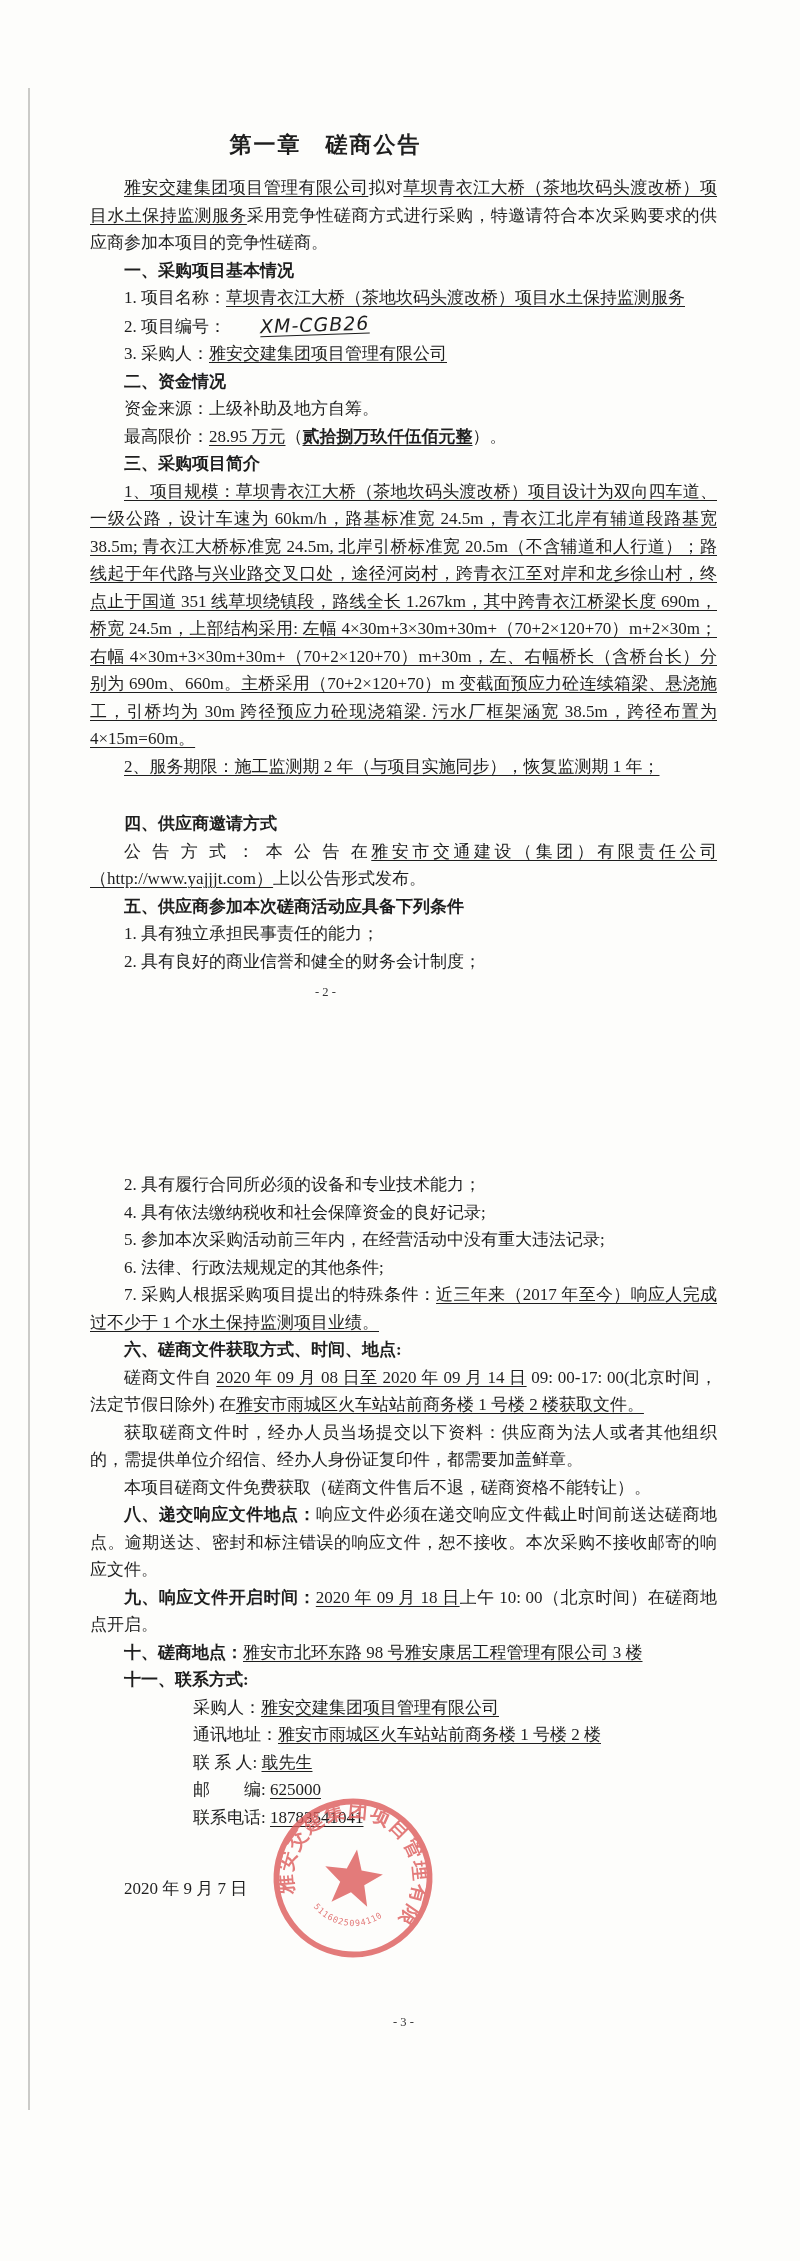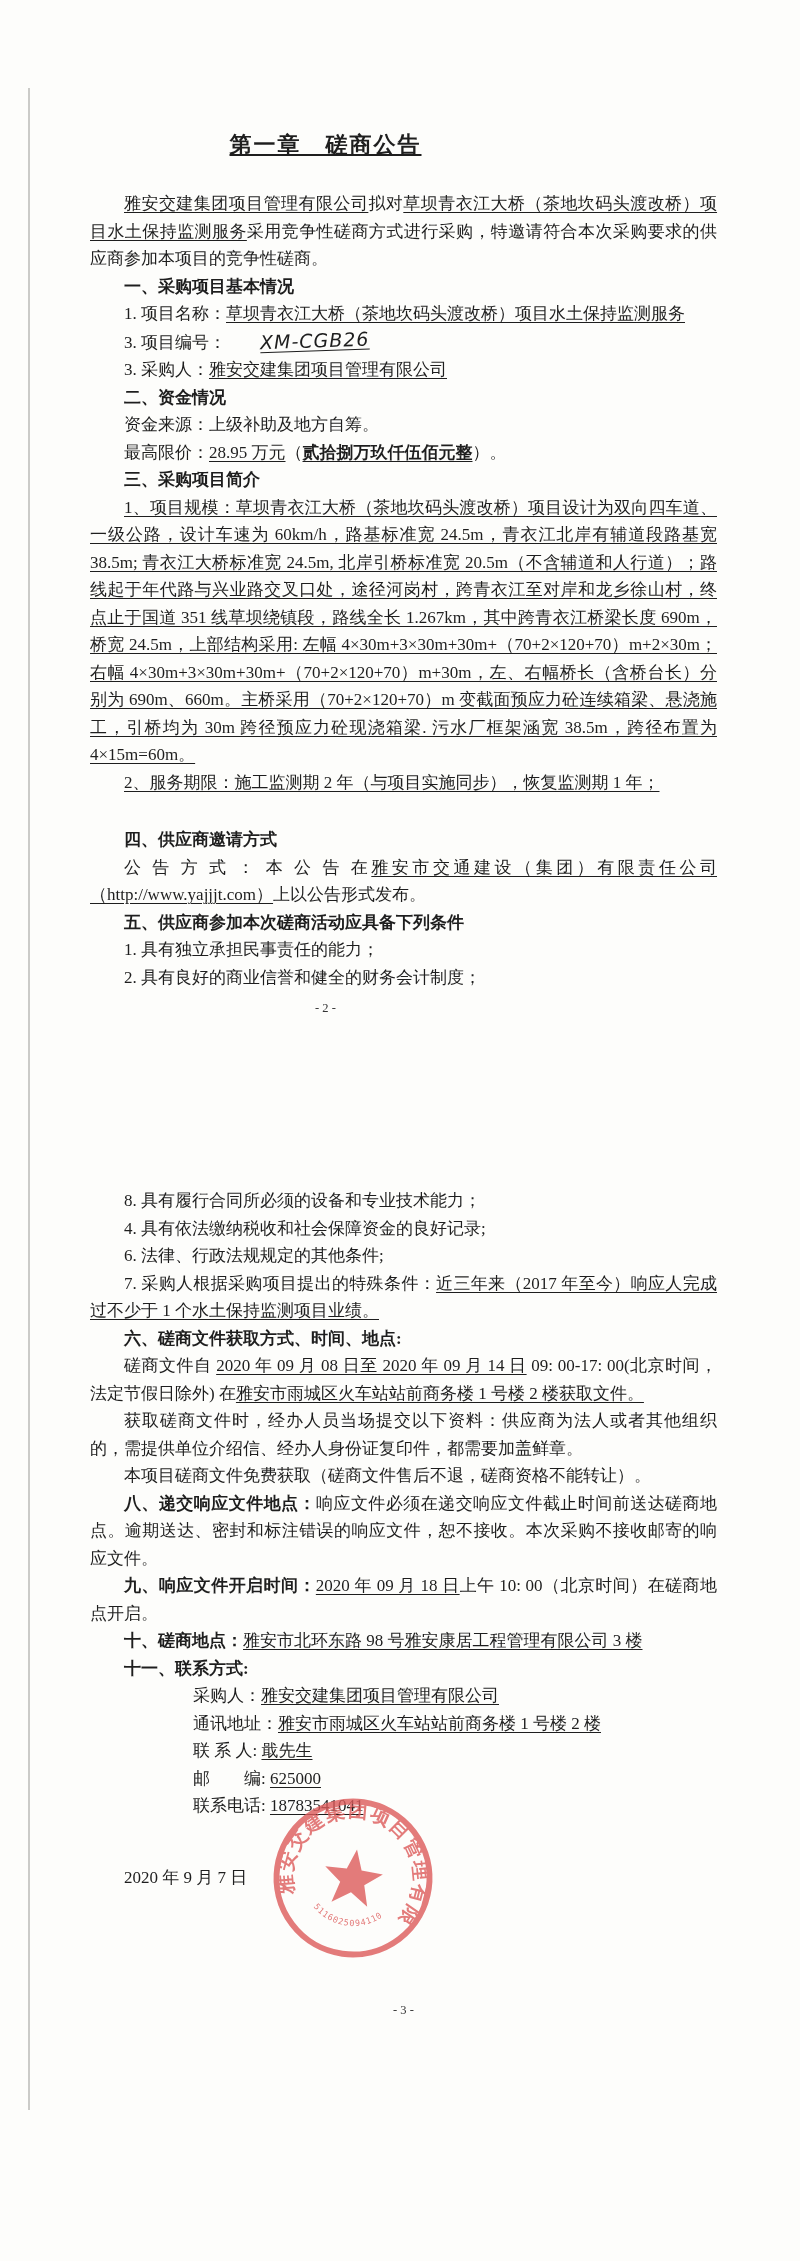--- a/index.html
+++ b/index.html
@@ -14,21 +14,21 @@
   }
   .doc{
     position:absolute;left:90px;top:128px;width:627px;
     font-size:17px;line-height:27.5px;
   }
   .blk{position:relative;}
   .p{text-align:justify;text-indent:2em;}
   .h{font-weight:bold;text-indent:2em;text-align:justify;}
   .title{
     font-size:22px;font-weight:bold;text-align:center;line-height:34px;
-    margin-bottom:28px;letter-spacing:2px;transform:translateX(-78px);text-decoration:underline;
+    margin-bottom:12px;letter-spacing:2px;transform:translateX(-78px);
   }
   .contact{padding-left:103px;text-indent:0;text-align:left;}
   .date{text-align:left;padding-right:80px;}
   .footer{text-align:center;font-size:12.5px;line-height:18px;color:#333;}
   .f2{transform:translateX(-78px);}
   .u{text-decoration:underline;text-underline-offset:3px;text-decoration-thickness:1px;}
   .b{font-weight:bold;}
   .hw{
     font-family:"DejaVu Sans",sans-serif;font-style:italic;font-size:19px;
     letter-spacing:1px;display:inline-block;transform:rotate(-2deg);
@@ -38,36 +38,37 @@
 </head>
 <body>
 
 <div class="page-wrap">
   <div class="edge-line"></div>
   <div class="doc" id="doc-body">
       <div class="blk title"><span>第一章　磋商公告</span></div>
       <div class="blk p"><span class="u">雅安交建集团项目管理有限公司</span><span>拟对</span><span class="u">草坝青衣江大桥（茶地坎码头渡改桥）项目水土保持监测服务</span><span>采用竞争性磋商方式进行采购，特邀请符合本次采购要求的供应商参加本项目的竞争性磋商。</span></div>
       <div class="blk h"><span>一、采购项目基本情况</span></div>
       <div class="blk p"><span>1. 项目名称：</span><span class="u">草坝青衣江大桥（茶地坎码头渡改桥）项目水土保持监测服务</span></div>
-      <div class="blk p"><span>3. 项目编号：</span><span class="u hw">XM-CGB26</span></div>
+      <div class="blk p"><span>2. 项目编号：</span><span class="u hw">XM-CGB26</span></div>
       <div class="blk p"><span>3. 采购人：</span><span class="u">雅安交建集团项目管理有限公司</span></div>
       <div class="blk h"><span>二、资金情况</span></div>
       <div class="blk p"><span>资金来源：上级补助及地方自筹。</span></div>
       <div class="blk p"><span>最高限价：</span><span class="u">28.95 万元</span><span>（</span><span class="u b">贰拾捌万玖仟伍佰元整</span><span>）。</span></div>
       <div class="blk h"><span>三、采购项目简介</span></div>
       <div class="blk p"><span class="u">1、项目规模：草坝青衣江大桥（茶地坎码头渡改桥）项目设计为双向四车道、一级公路，设计车速为 60km/h，路基标准宽 24.5m，青衣江北岸有辅道段路基宽 38.5m; 青衣江大桥标准宽 24.5m, 北岸引桥标准宽 20.5m（不含辅道和人行道）；路线起于年代路与兴业路交叉口处，途径河岗村，跨青衣江至对岸和龙乡徐山村，终点止于国道 351 线草坝绕镇段，路线全长 1.267km，其中跨青衣江桥梁长度 690m，桥宽 24.5m，上部结构采用: 左幅 4×30m+3×30m+30m+（70+2×120+70）m+2×30m；右幅 4×30m+3×30m+30m+（70+2×120+70）m+30m，左、右幅桥长（含桥台长）分别为 690m、660m。主桥采用（70+2×120+70）m 变截面预应力砼连续箱梁、悬浇施工，引桥均为 30m 跨径预应力砼现浇箱梁. 污水厂框架涵宽 38.5m，跨径布置为 4×15m=60m。</span></div>
       <div class="blk p"><span class="u">2、服务期限：施工监测期 2 年（与项目实施同步），恢复监测期 1 年；</span></div>
       <div class="blk h" style="margin-top: 30px;"><span>四、供应商邀请方式</span></div>
       <div class="blk p"><span>公 告 方 式 ： 本 公 告 在</span><span class="u">雅安市交通建设（集团）有限责任公司（http://www.yajjjt.com）</span><span>上以公告形式发布。</span></div>
       <div class="blk h"><span>五、供应商参加本次磋商活动应具备下列条件</span></div>
       <div class="blk p"><span>1. 具有独立承担民事责任的能力；</span></div>
       <div class="blk p"><span>2. 具有良好的商业信誉和健全的财务会计制度；</span></div>
       <div class="blk footer f2" style="margin-top: 8px;"><span>- 2 -</span></div>
-      <div class="blk p" style="margin-top: 170px;"><span>8. 具有履行合同所必须的设备和专业技术能力；</span></div>
+      <div class="blk p" style="margin-top: 170px;"><span>2. 具有履行合同所必须的设备和专业技术能力；</span></div>
       <div class="blk p"><span>4. 具有依法缴纳税收和社会保障资金的良好记录;</span></div>
+      <div class="blk p"><span>5. 参加本次采购活动前三年内，在经营活动中没有重大违法记录;</span></div>
       <div class="blk p"><span>6. 法律、行政法规规定的其他条件;</span></div>
       <div class="blk p"><span>7. 采购人根据采购项目提出的特殊条件：</span><span class="u">近三年来（2017 年至今）响应人完成过不少于 1 个水土保持监测项目业绩。</span></div>
       <div class="blk h"><span>六、磋商文件获取方式、时间、地点:</span></div>
       <div class="blk p"><span>磋商文件自 </span><span class="u">2020 年 09 月 08 日至 2020 年 09 月 14 日</span><span> 09: 00-17: 00(北京时间，法定节假日除外) 在</span><span class="u">雅安市雨城区火车站站前商务楼 1 号楼 2 楼获取文件。</span></div>
       <div class="blk p"><span>获取磋商文件时，经办人员当场提交以下资料：供应商为法人或者其他组织的，需提供单位介绍信、经办人身份证复印件，都需要加盖鲜章。</span></div>
       <div class="blk p"><span>本项目磋商文件免费获取（磋商文件售后不退，磋商资格不能转让）。</span></div>
       <div class="blk p"><span class="b">八、递交响应文件地点：</span><span>响应文件必须在递交响应文件截止时间前送达磋商地点。逾期送达、密封和标注错误的响应文件，恕不接收。本次采购不接收邮寄的响应文件。</span></div>
       <div class="blk p"><span class="b">九、响应文件开启时间：</span><span class="u">2020 年 09 月 18 日</span><span>上午 10: 00（北京时间）在磋商地点开启。</span></div>
       <div class="blk p"><span class="b">十、磋商地点：</span><span class="u">雅安市北环东路 98 号雅安康居工程管理有限公司 3 楼</span></div>
       <div class="blk h"><span>十一、联系方式:</span></div>

